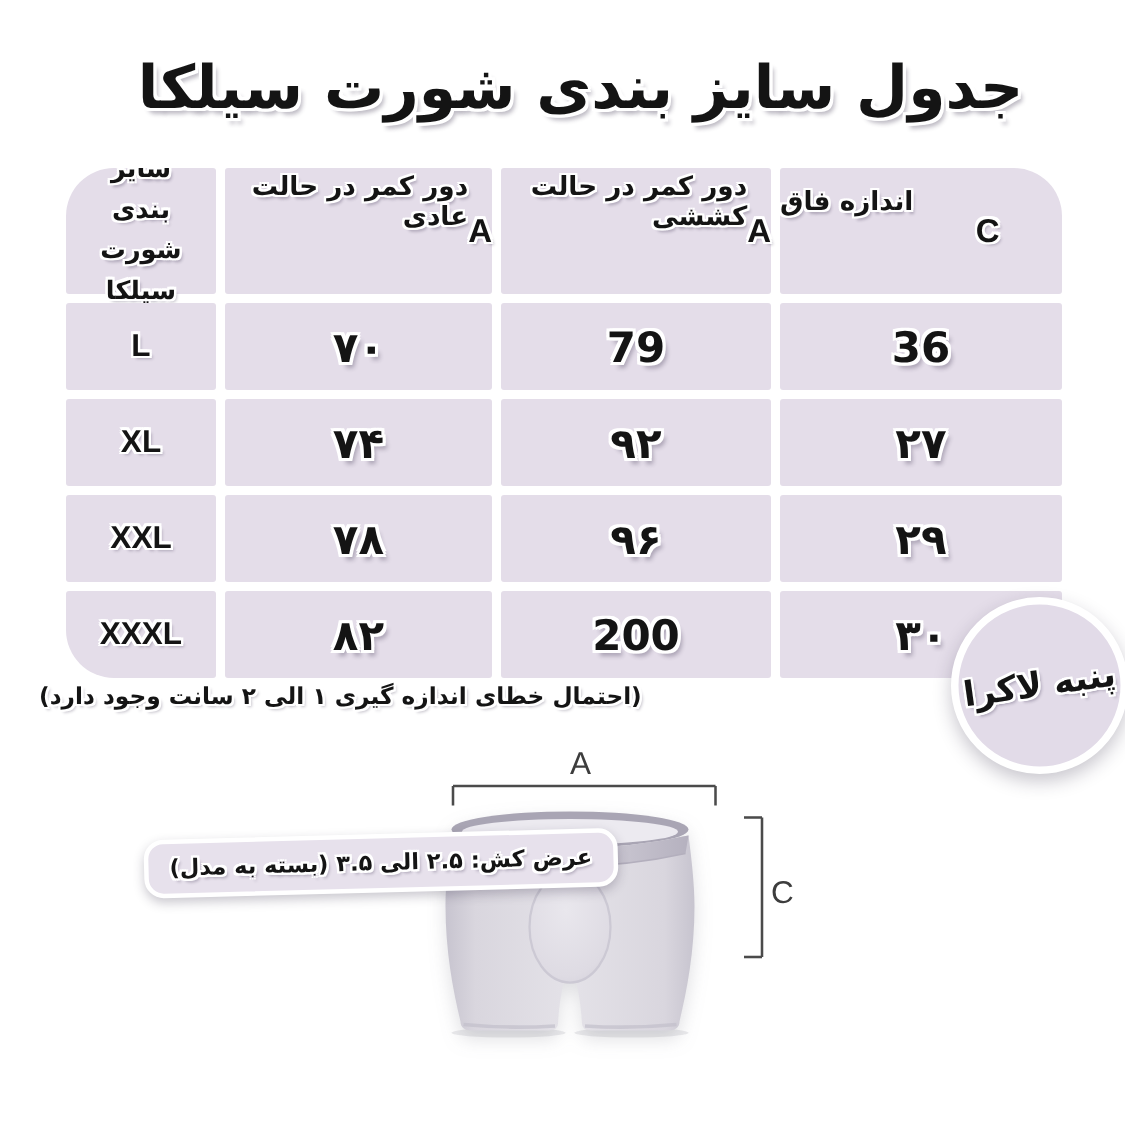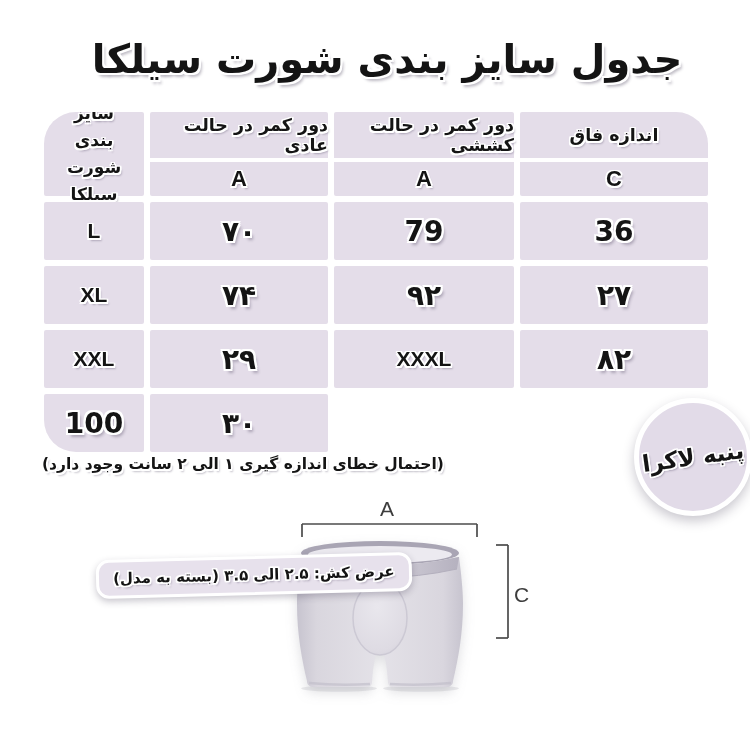--- a/index.html
+++ b/index.html
@@ -46,35 +46,35 @@
   .cell {
     background:var(--cell-bg, #e4dde9);
     display:flex; align-items:center; justify-content:center;
     border-radius:2px;
   }
   .size-hdr {
     grid-row:1; grid-column:1;
     direction:rtl; text-align:center;
     font-size:17px; font-weight:bold; line-height:1.6; padding:0 8px;
   }
-  .col-hdr { flex-direction:column; align-items:stretch; }
+  .col-hdr { flex-direction:row; align-items:stretch; }
   .col-hdr .lbl {
     height:46px; display:flex; align-items:center; justify-content:center;
     direction:rtl; font-size:17.5px; font-weight:bold;
   }
   .col-hdr .sep { height:4px; background:#fff; }
   .col-hdr .ltr {
     flex:1; display:flex; align-items:center; justify-content:center;
     font-family:"Liberation Sans", sans-serif; font-size:22px; font-weight:bold;
   }
   .sz   { font-family:"Liberation Sans", sans-serif; font-size:21px; font-weight:bold; }
   .num  { font-size:28px; font-weight:bold; direction:rtl; }
 
   .footnote {
-    position:absolute; left:42px; top:455px;
+    position:absolute; left:26px; top:455px;
     direction:rtl; font-size:15.5px; font-weight:bold; white-space:nowrap;
   }
 
   
   .badge {
     position:absolute; left:634px; top:398px; width:118px; height:118px;
     background:var(--badge-bg, #e2dbe8);
     border:5px solid #fff; border-radius:50%;
     box-shadow:0 5px 12px rgba(40,30,60,0.25);
     display:flex; align-items:center; justify-content:center;
@@ -137,25 +137,27 @@
     <div class="cell num stk">۷۰</div>
     <div class="cell num stk">79</div>
     <div class="cell num stk">36</div>
 
     <div class="cell sz stk-sm">XL</div>
     <div class="cell num stk">۷۴</div>
     <div class="cell num stk">۹۲</div>
     <div class="cell num stk">۲۷</div>
 
     <div class="cell sz stk-sm">XXL</div>
+    <div class="cell num stk">۷۸</div>
+    <div class="cell num stk">۹۶</div>
     <div class="cell num stk">۲۹</div>
 
     <div class="cell sz stk-sm">XXXL</div>
     <div class="cell num stk">۸۲</div>
-    <div class="cell num stk">100</div>
+    <div class="cell num stk">200</div>
     <div class="cell num stk">۳۰</div>
   </div>
 
   <div class="footnote stk-sm">(احتمال خطای اندازه گیری ۱ الی ۲ سانت وجود دارد)</div>
 
   <div class="badge">
     <span class="stk-sm">پنبه لاکرا</span>
   </div>
 
   <svg class="dim-svg" width="270" height="220" viewBox="0 0 270 220">

